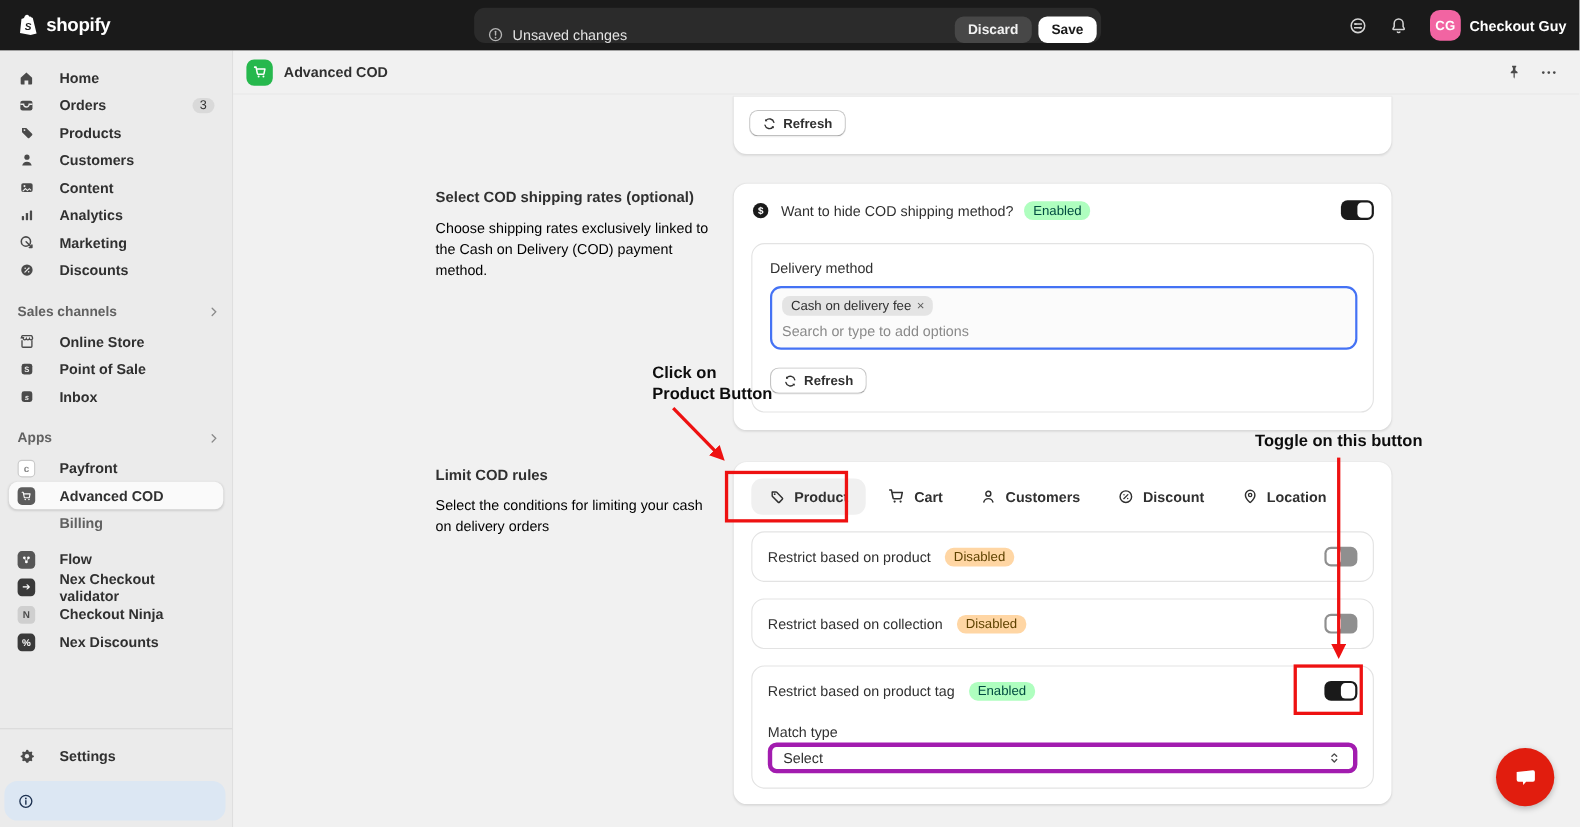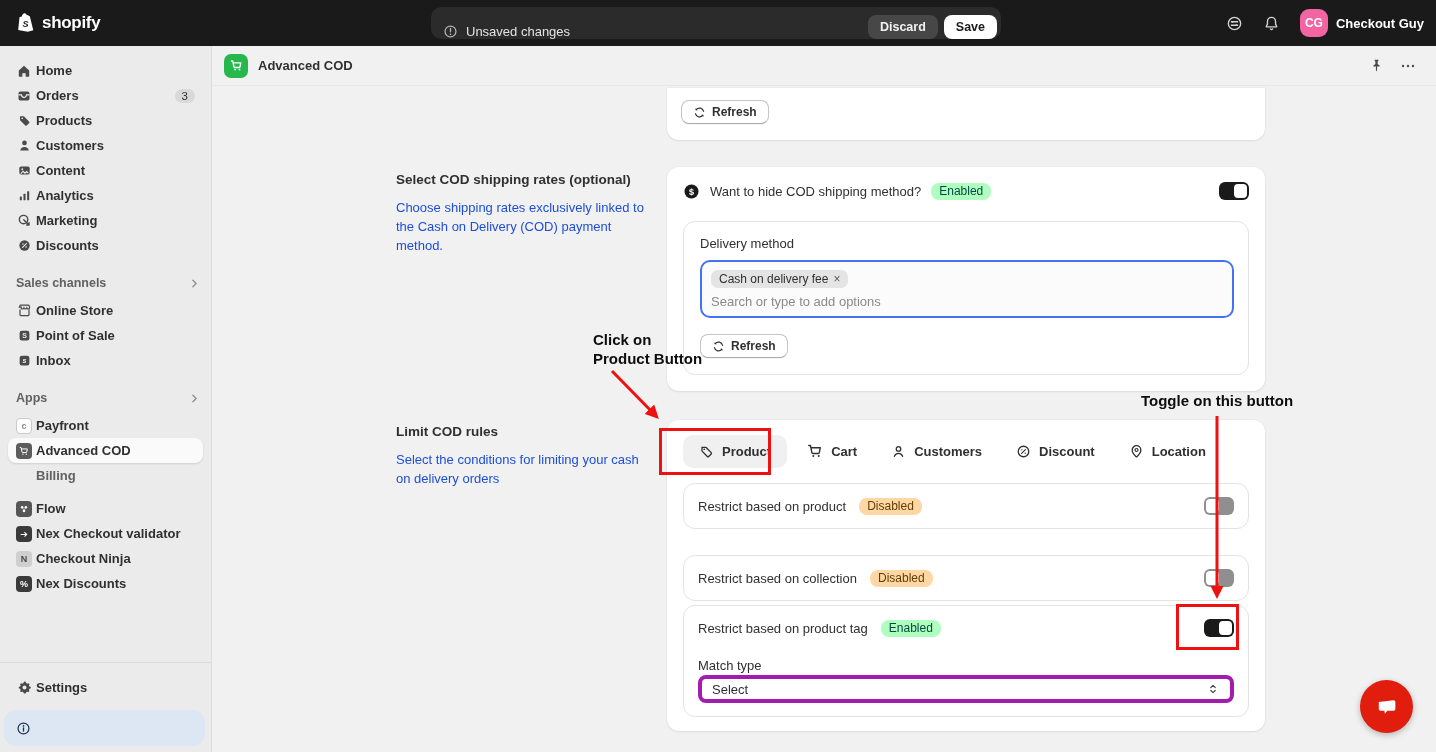--- a/index.html
+++ b/index.html
@@ -16,21 +16,21 @@
   .banner-actions{margin-left:auto;display:flex;gap:6px;align-items:center;}
   .btn-discard{background:#474747;color:#f1f1f1;border:none;border-radius:8px;padding:5px 12px;font-size:12.5px;font-weight:600;cursor:pointer;font-family:inherit;}
   .btn-save{background:#ffffff;color:#1a1a1a;border:none;border-radius:8px;padding:5px 12px;font-size:12.5px;font-weight:600;cursor:pointer;font-family:inherit;}
   .topbar-right{position:absolute;right:12px;top:0;height:46px;display:flex;align-items:center;gap:20px;}
   .user-chip{display:flex;align-items:center;gap:8px;}
   .avatar{width:28px;height:28px;border-radius:9px;background:#f264a2;color:#fff;font-size:12px;font-weight:700;display:flex;align-items:center;justify-content:center;}
   .user-name{color:#fff;font-size:13px;font-weight:600;}
 
   
   .sidebar{position:absolute;top:46px;left:0;width:212px;bottom:0;background:#ebebeb;border-right:1px solid rgba(0,0,0,.06);padding-top:12px;}
-  .sb-item{display:flex;align-items:center;gap:4px;height:25px;margin:0 8px;padding:0 8px;border-radius:8px;font-size:13px;font-weight:600;color:#303030;cursor:pointer;}
+  .sb-item{display:flex;align-items:center;gap:22px;height:25px;margin:0 8px;padding:0 8px;border-radius:8px;font-size:13px;font-weight:600;color:#303030;cursor:pointer;}
   .sb-item .ic{width:16px;min-width:16px;display:flex;justify-content:center;color:#4a4a4a;}
   .sb-item.active{background:#fafafa;box-shadow:0 1px 2px rgba(0,0,0,.12);}
   .sb-item.sub{color:#616161;font-weight:600;}
   .count{margin-left:auto;background:#d9d9d9;color:#303030;font-size:11.5px;font-weight:500;border-radius:8px;padding:1px 7px;}
   .sb-section{display:flex;align-items:center;justify-content:space-between;margin:14px 10px 4px 16px;font-size:12.5px;font-weight:600;color:#616161;cursor:pointer;height:22px;}
   .sb-gap{height:8px;}
   .sb-bottom{position:absolute;left:0;right:0;bottom:0;}
   .sb-divider{border-top:1px solid #d9d9d9;margin-bottom:12px;}
   .notice{margin:10px 6px 6px 4px;background:#dce7f3;border-radius:12px;padding:10px 10px 10px 12px;display:flex;gap:8px;color:#1f3352;font-size:12.8px;font-weight:500;line-height:1.4;}
   .notice a{color:#1f3352;text-decoration:underline;cursor:pointer;}
@@ -69,29 +69,29 @@
   .chip .x{color:#5c5c5c;font-size:12px;cursor:pointer;line-height:1;}
   .combo-ph{margin-top:6px;font-size:13px;color:#8a8a8a;}
 
   .tabs{position:absolute;left:16px;top:14px;display:flex;align-items:center;gap:6px;}
   .tab{display:flex;align-items:center;gap:8px;padding:9px 14px;border-radius:10px;font-size:13px;font-weight:600;color:#303030;cursor:pointer;}
   .tab.active{background:#f0f0f0;padding:9px 16px;}
   .rule-row{position:absolute;left:16px;width:566px;border:1px solid #e3e3e3;border-radius:12px;background:#fff;}
   .rule-head{display:flex;align-items:center;gap:13px;padding:0 14px;height:44px;font-size:13px;}
   .rule-head .toggle{margin-left:auto;}
   .row1{top:63px;height:46px;}
-  .row2{top:135px;height:46px;}
+  .row2{top:124px;height:46px;}
   .row3{top:185px;height:112px;}
   .match-label{position:absolute;left:14px;top:52px;font-size:13px;}
   .select{position:absolute;left:14px;right:14px;top:69px;height:28px;border:4px solid #a21caf;border-radius:8px;background:#fff;display:flex;align-items:center;padding:0 10px;font-size:13px;color:#303030;cursor:pointer;}
   .select .car{margin-left:auto;}
 
   .side-text{position:absolute;width:260px;}
   .side-text h3{font-size:13.5px;font-weight:700;color:#303030;margin-bottom:12px;}
-  .side-text p{font-size:13px;line-height:1.45;color:#1d4ed8;}
+  .side-text p{font-size:13px;line-height:1.45;color:#000000;}
   .st1{left:184px;top:126px;}
   .st2{left:184px;top:378px;}
 
   .ann-text{position:absolute;font-size:15px;font-weight:700;color:#0d0d0d;line-height:19px;z-index:60;}
   .ann-click{left:333px;top:284px;}
   .ann-toggle{left:929px;top:345px;}
   .overlay{position:absolute;inset:0;pointer-events:none;z-index:55;}
 
   .fab{position:absolute;left:1148px;top:634px;width:53px;height:53px;border-radius:50%;background:#e11d0e;display:flex;align-items:center;justify-content:center;cursor:pointer;z-index:70;box-shadow:0 2px 6px rgba(0,0,0,.25);}
 </style>

